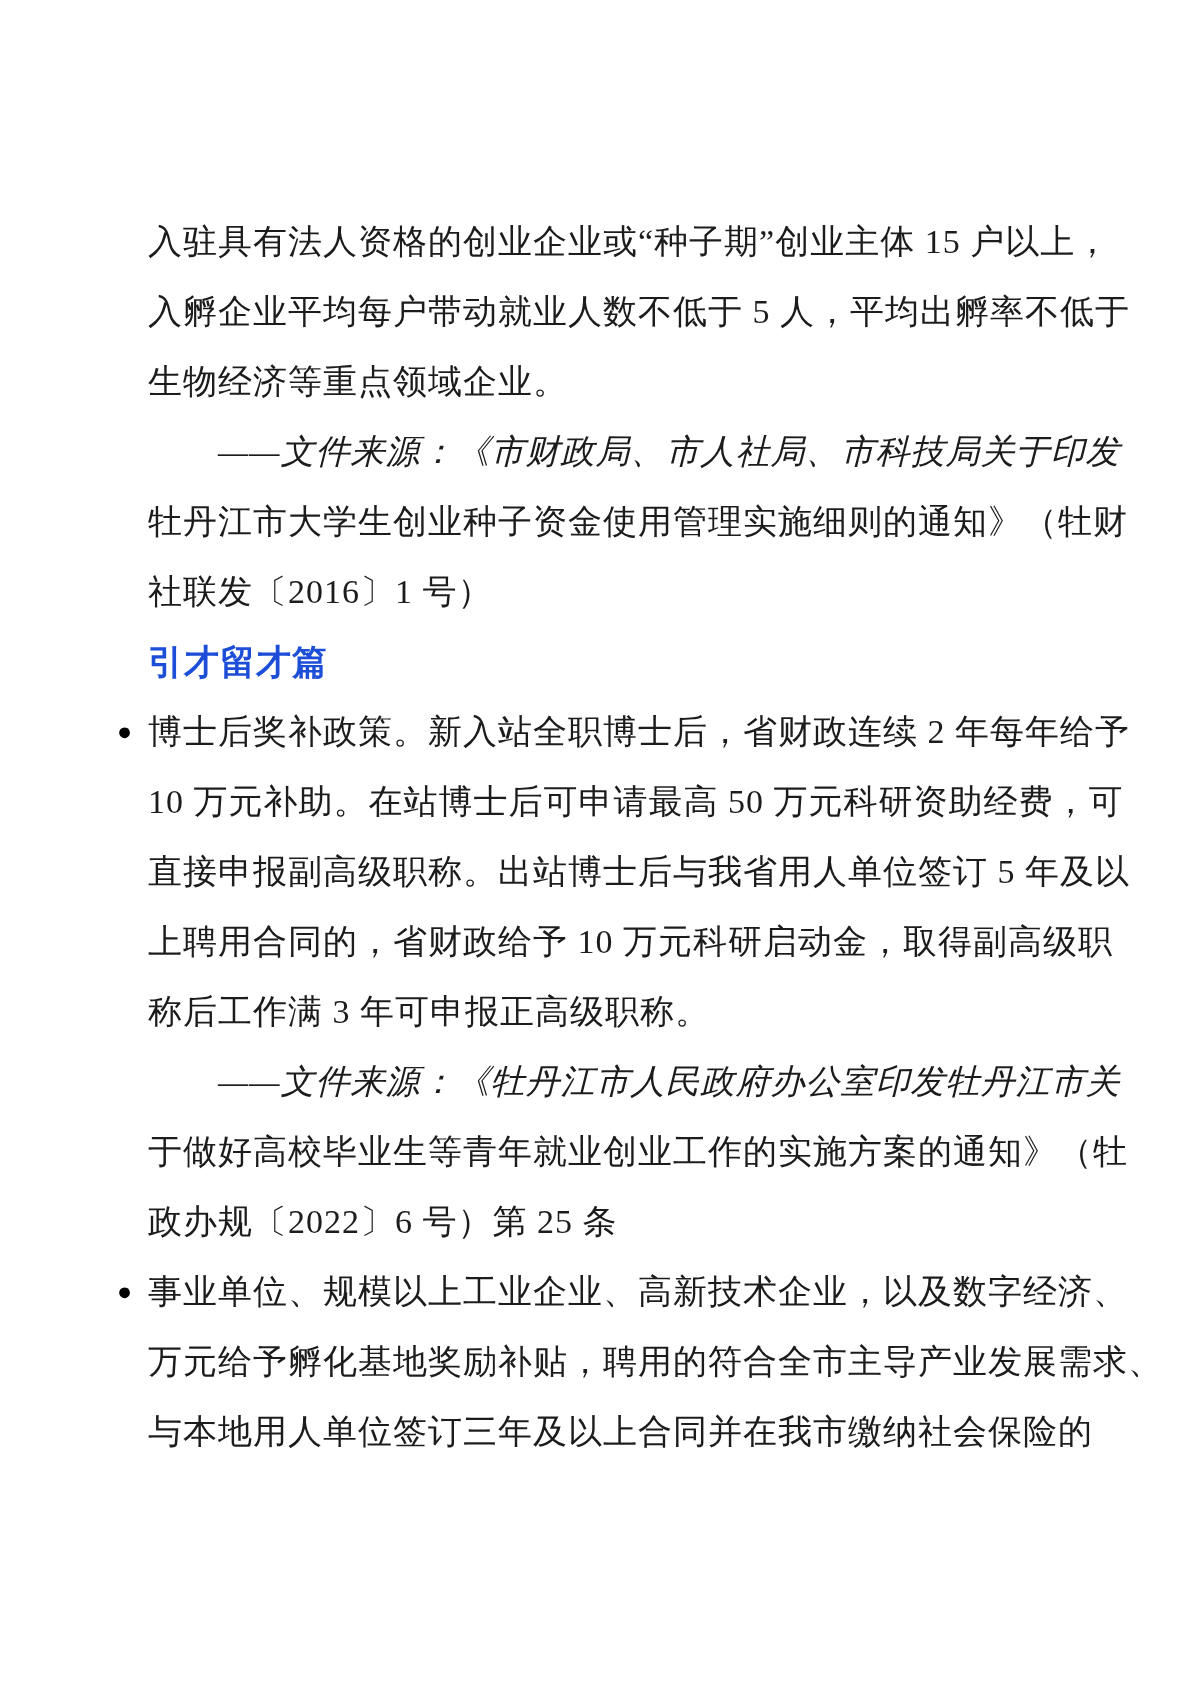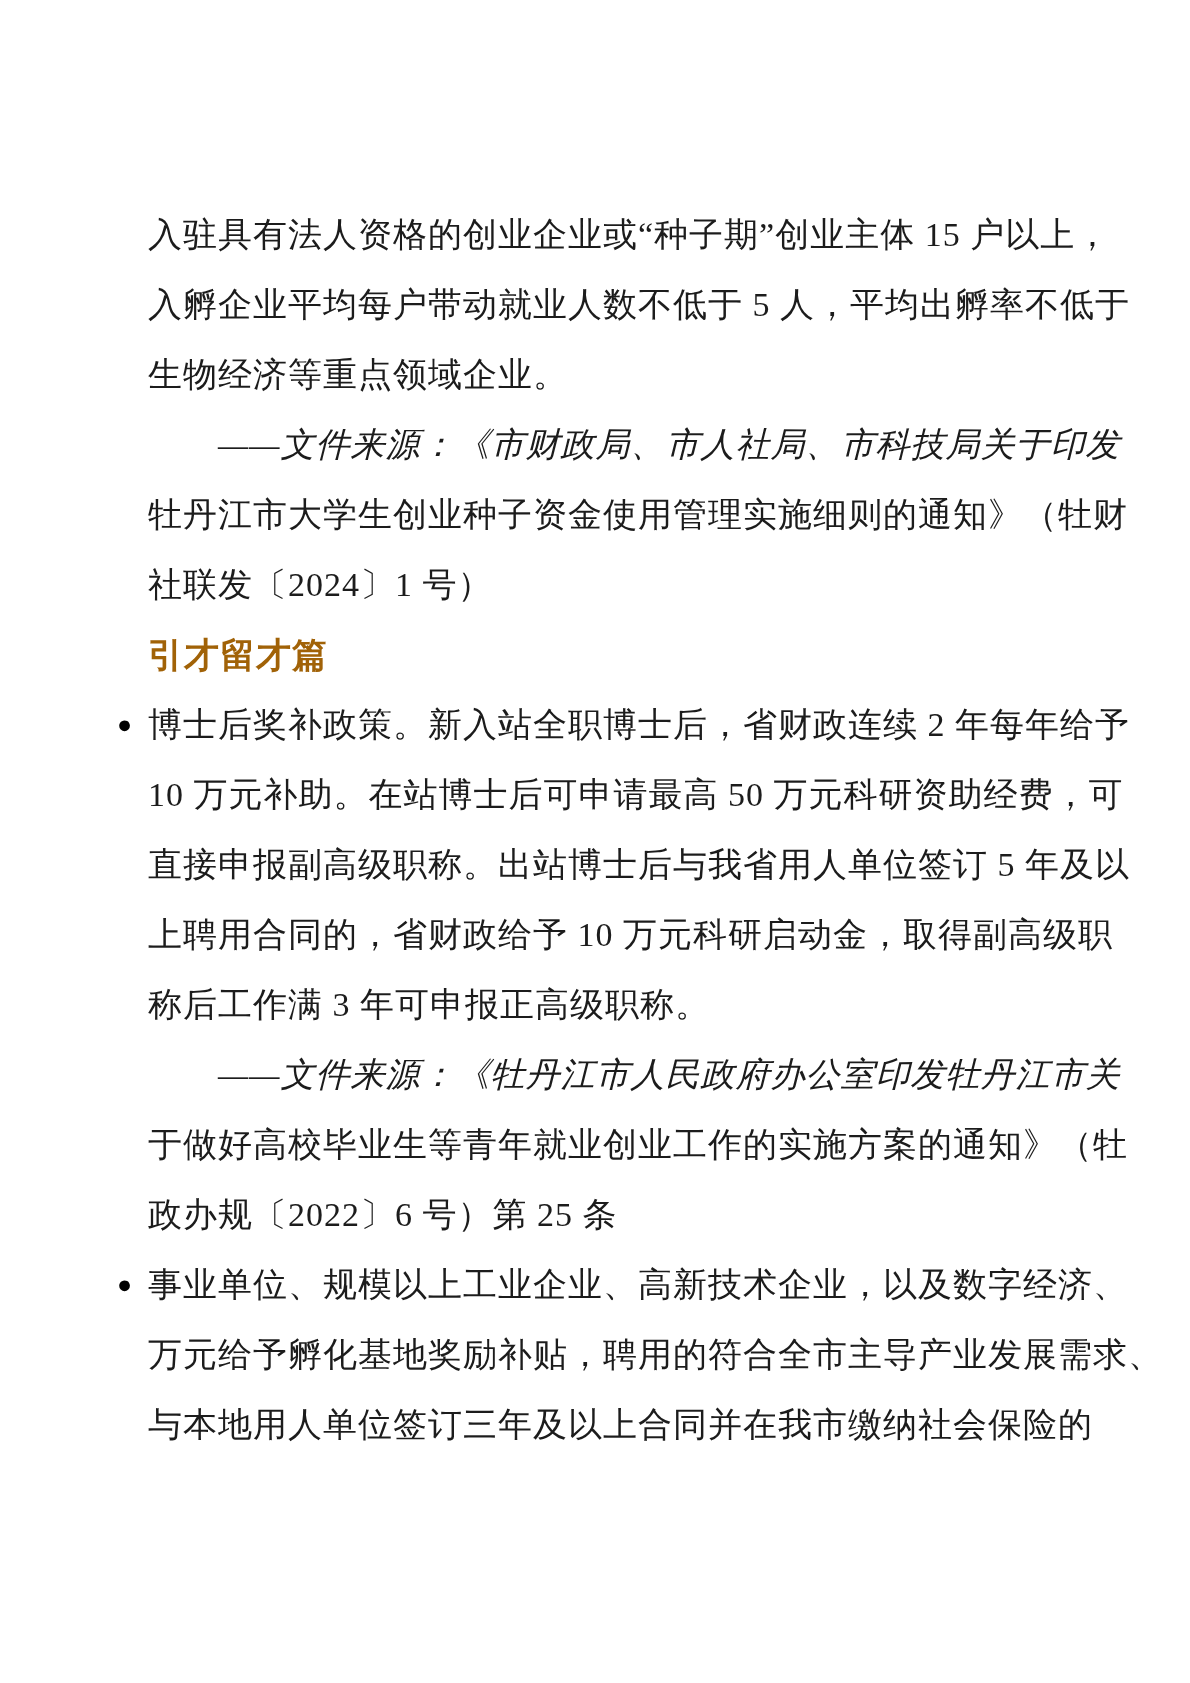--- a/index.html
+++ b/index.html
@@ -13,21 +13,21 @@
     height: 1683px;
     margin: 0 auto;
     background: #ffffff;
     overflow: hidden;
     font-family: "Liberation Serif", "DejaVu Serif", serif;
     color: #1c1c1c;
   }
   .content {
     position: absolute;
     left: 148px;
-    top: 200px;
+    top: 207px;
     width: 897px;
     font-size: 34px;
     line-height: 70px;
     letter-spacing: 1px;
   }
   .para { margin: 0; padding: 0; }
   .line {
     text-align: justify;
     text-align-last: justify;
     text-justify: inter-character;
@@ -41,21 +41,21 @@
     text-indent: 70px;
     font-style: italic;
   }
   .heading {
     margin: 0;
     padding: 0;
     font-family: "Liberation Sans", "DejaVu Sans", sans-serif;
     font-weight: bold;
     font-size: 35px;
     line-height: 70px;
-    color: #a16207;
+    color: #1d4ed8;
   }
   .bullet-item {
     position: relative;
   }
   .bullet-marker {
     position: absolute;
     left: -31px;
     top: 0;
     font-size: 25px;
     line-height: 70px;
@@ -71,21 +71,21 @@
 
     <div class="para">
       <div class="line">入驻具有法人资格的创业企业或“种子期”创业主体 15 户以上，</div>
       <div class="line">入孵企业平均每户带动就业人数不低于 5 人，平均出孵率不低于</div>
       <div class="line end">生物经济等重点领域企业。</div>
     </div>
 
     <div class="para">
       <div class="line ind">——文件来源：《市财政局、市人社局、市科技局关于印发</div>
       <div class="line">牡丹江市大学生创业种子资金使用管理实施细则的通知》（牡财</div>
-      <div class="line end">社联发〔2024〕1 号）</div>
+      <div class="line end">社联发〔2016〕1 号）</div>
     </div>
 
     <h2 class="heading">引才留才篇</h2>
 
     <div class="bullet-item">
       <span class="bullet-marker">●</span>
       <div class="para">
         <div class="line">博士后奖补政策。新入站全职博士后，省财政连续 2 年每年给予</div>
         <div class="line">10 万元补助。在站博士后可申请最高 50 万元科研资助经费，可</div>
         <div class="line">直接申报副高级职称。出站博士后与我省用人单位签订 5 年及以</div>

